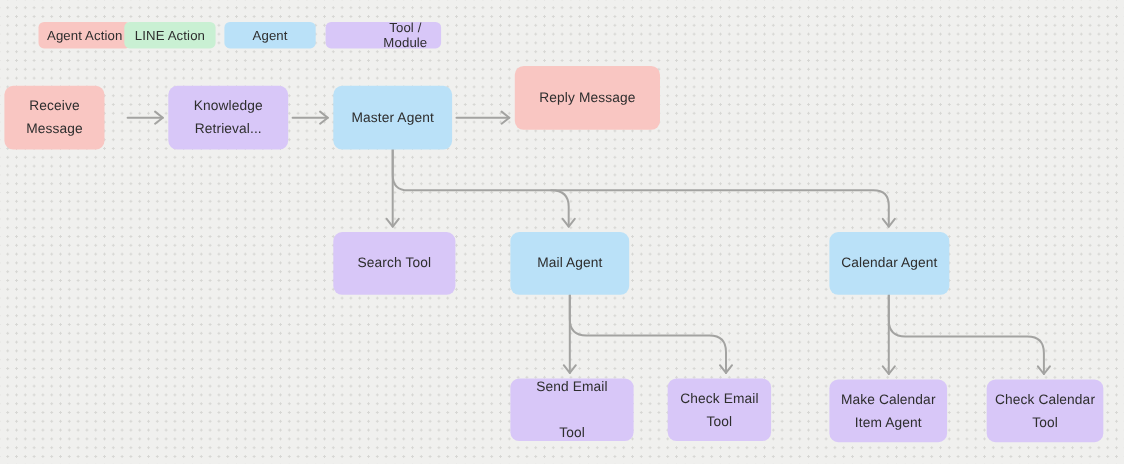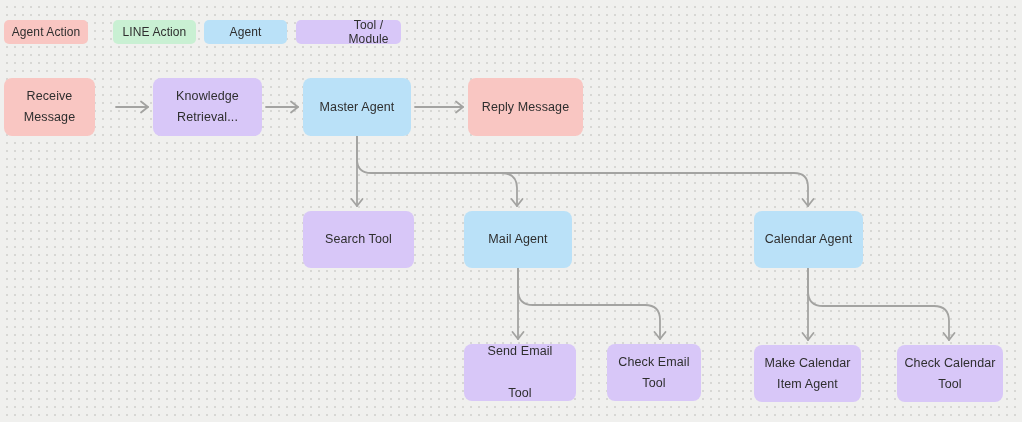--- a/index.html
+++ b/index.html
@@ -70,21 +70,21 @@
         <path class="edge" d="M 357 136 L 357 206" stroke="#a3a3a1" marker-end="url(#arrowhead)"></path>
         <path class="edge" d="M 357 136 L 357 159 Q 357 173 371 173 L 794 173 Q 808 173 808 187 L 808 206" stroke="#a3a3a1" marker-end="url(#arrowhead)"></path>
         <path class="edge" d="M 501 173 Q 517 173 517 188 L 517 206" stroke="#a3a3a1" marker-end="url(#arrowhead)"></path>
         <path class="edge" d="M 518 268 L 518 339" stroke="#a3a3a1" marker-end="url(#arrowhead)"></path>
         <path class="edge" d="M 518 268 L 518 290 Q 518 305 533 305 L 645 305 Q 660 305 660 320 L 660 339" stroke="#a3a3a1" marker-end="url(#arrowhead)"></path>
         <path class="edge" d="M 808 268 L 808 340" stroke="#a3a3a1" marker-end="url(#arrowhead)"></path>
         <path class="edge" d="M 808 268 L 808 291 Q 808 306 823 306 L 934 306 Q 949 306 949 321 L 949 340" stroke="#a3a3a1" marker-end="url(#arrowhead)"></path>
       </g>
   </svg>
   <div id="legend">
-      <div class="legend-chip" style="left: 4px; top: 20px; width: 84px; height: 24px; background: rgb(249, 198, 194);">
+      <div class="legend-chip" style="left: 35px; top: 20px; width: 84px; height: 24px; background: rgb(249, 198, 194);">
         <span>Agent Action</span>
       </div>
       <div class="legend-chip" style="left: 113px; top: 20px; width: 83px; height: 24px; background: rgb(201, 240, 211);">
         <span>LINE Action</span>
       </div>
       <div class="legend-chip" style="left: 204px; top: 20px; width: 83px; height: 24px; background: rgb(186, 225, 248);">
         <span>Agent</span>
       </div>
       <div class="legend-chip" style="left: 296px; top: 20px; width: 105px; height: 24px; background: rgb(216, 199, 248); padding-left: 40px;">
         <span>Tool / Module</span>
@@ -95,21 +95,21 @@
         <div class="node-line">Receive</div>
         <div class="node-line">Message</div>
       </div>
       <div class="node" style="left: 153px; top: 78px; width: 109px; height: 58px; background: rgb(216, 199, 248);">
         <div class="node-line">Knowledge</div>
         <div class="node-line">Retrieval...</div>
       </div>
       <div class="node" style="left: 303px; top: 78px; width: 108px; height: 58px; background: rgb(186, 225, 248);">
         <div class="node-line">Master Agent</div>
       </div>
-      <div class="node" style="left: 468px; top: 78px; width: 115px; height: 58px; background: rgb(249, 198, 194);">
+      <div class="node" style="left: 468px; top: 60px; width: 132px; height: 58px; background: rgb(249, 198, 194);">
         <div class="node-line">Reply Message</div>
       </div>
       <div class="node" style="left: 303px; top: 211px; width: 111px; height: 57px; background: rgb(216, 199, 248);">
         <div class="node-line">Search Tool</div>
       </div>
       <div class="node" style="left: 464px; top: 211px; width: 108px; height: 57px; background: rgb(186, 225, 248);">
         <div class="node-line">Mail Agent</div>
       </div>
       <div class="node" style="left: 754px; top: 211px; width: 109px; height: 57px; background: rgb(186, 225, 248);">
         <div class="node-line">Calendar Agent</div>

